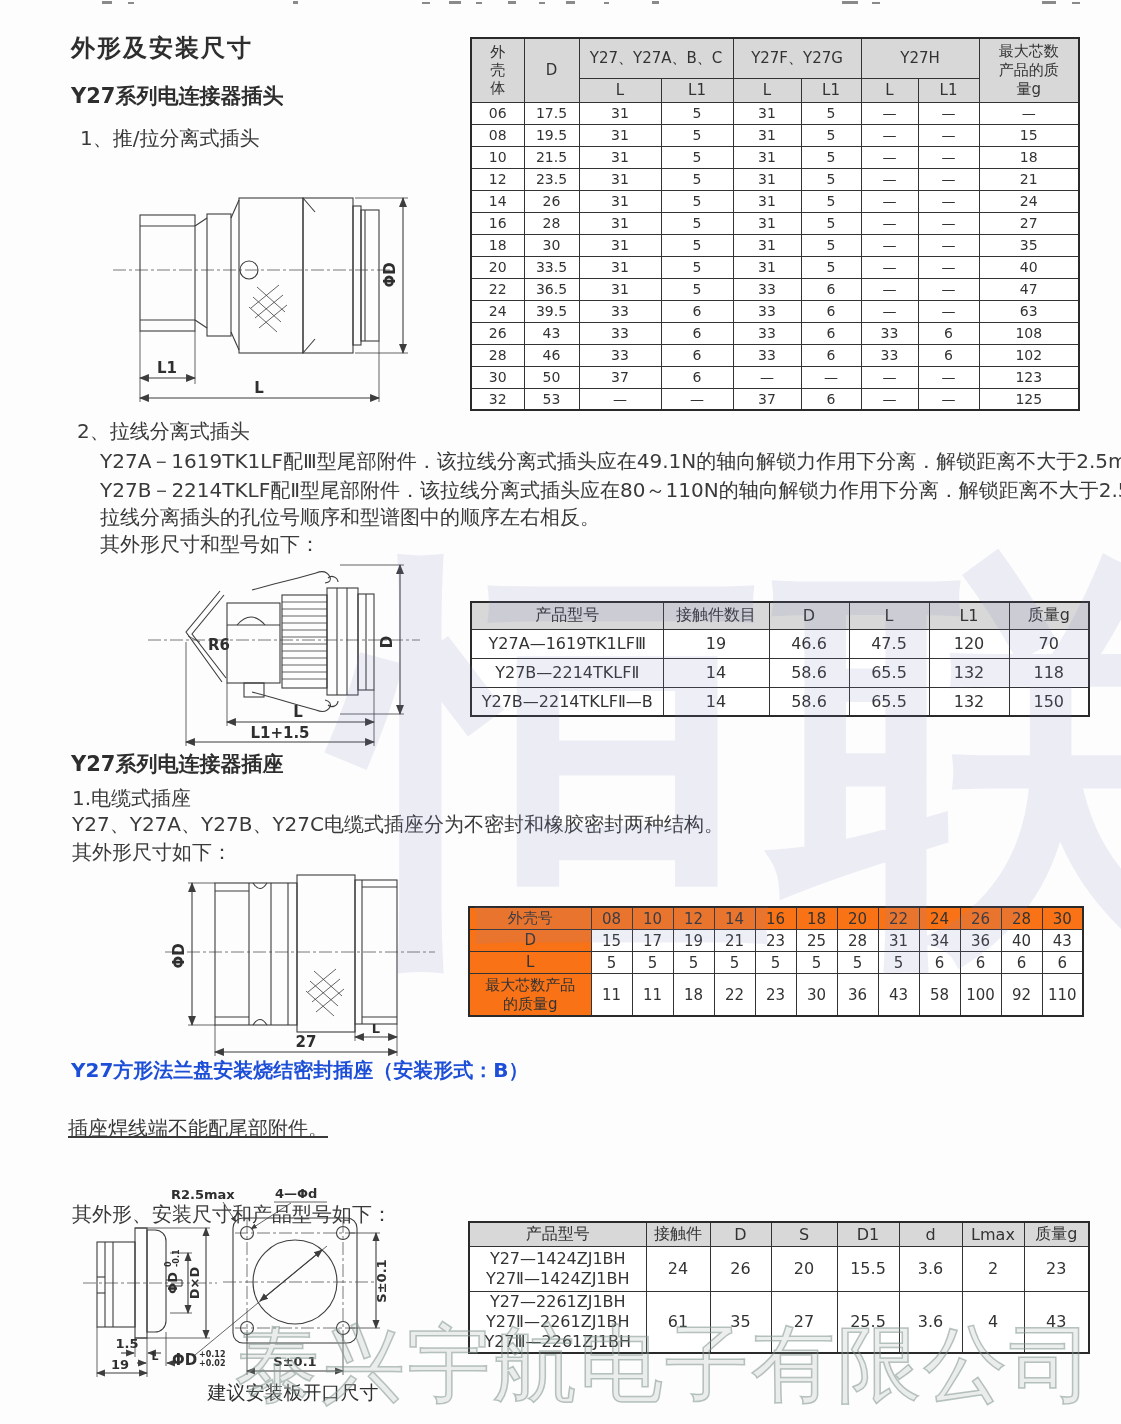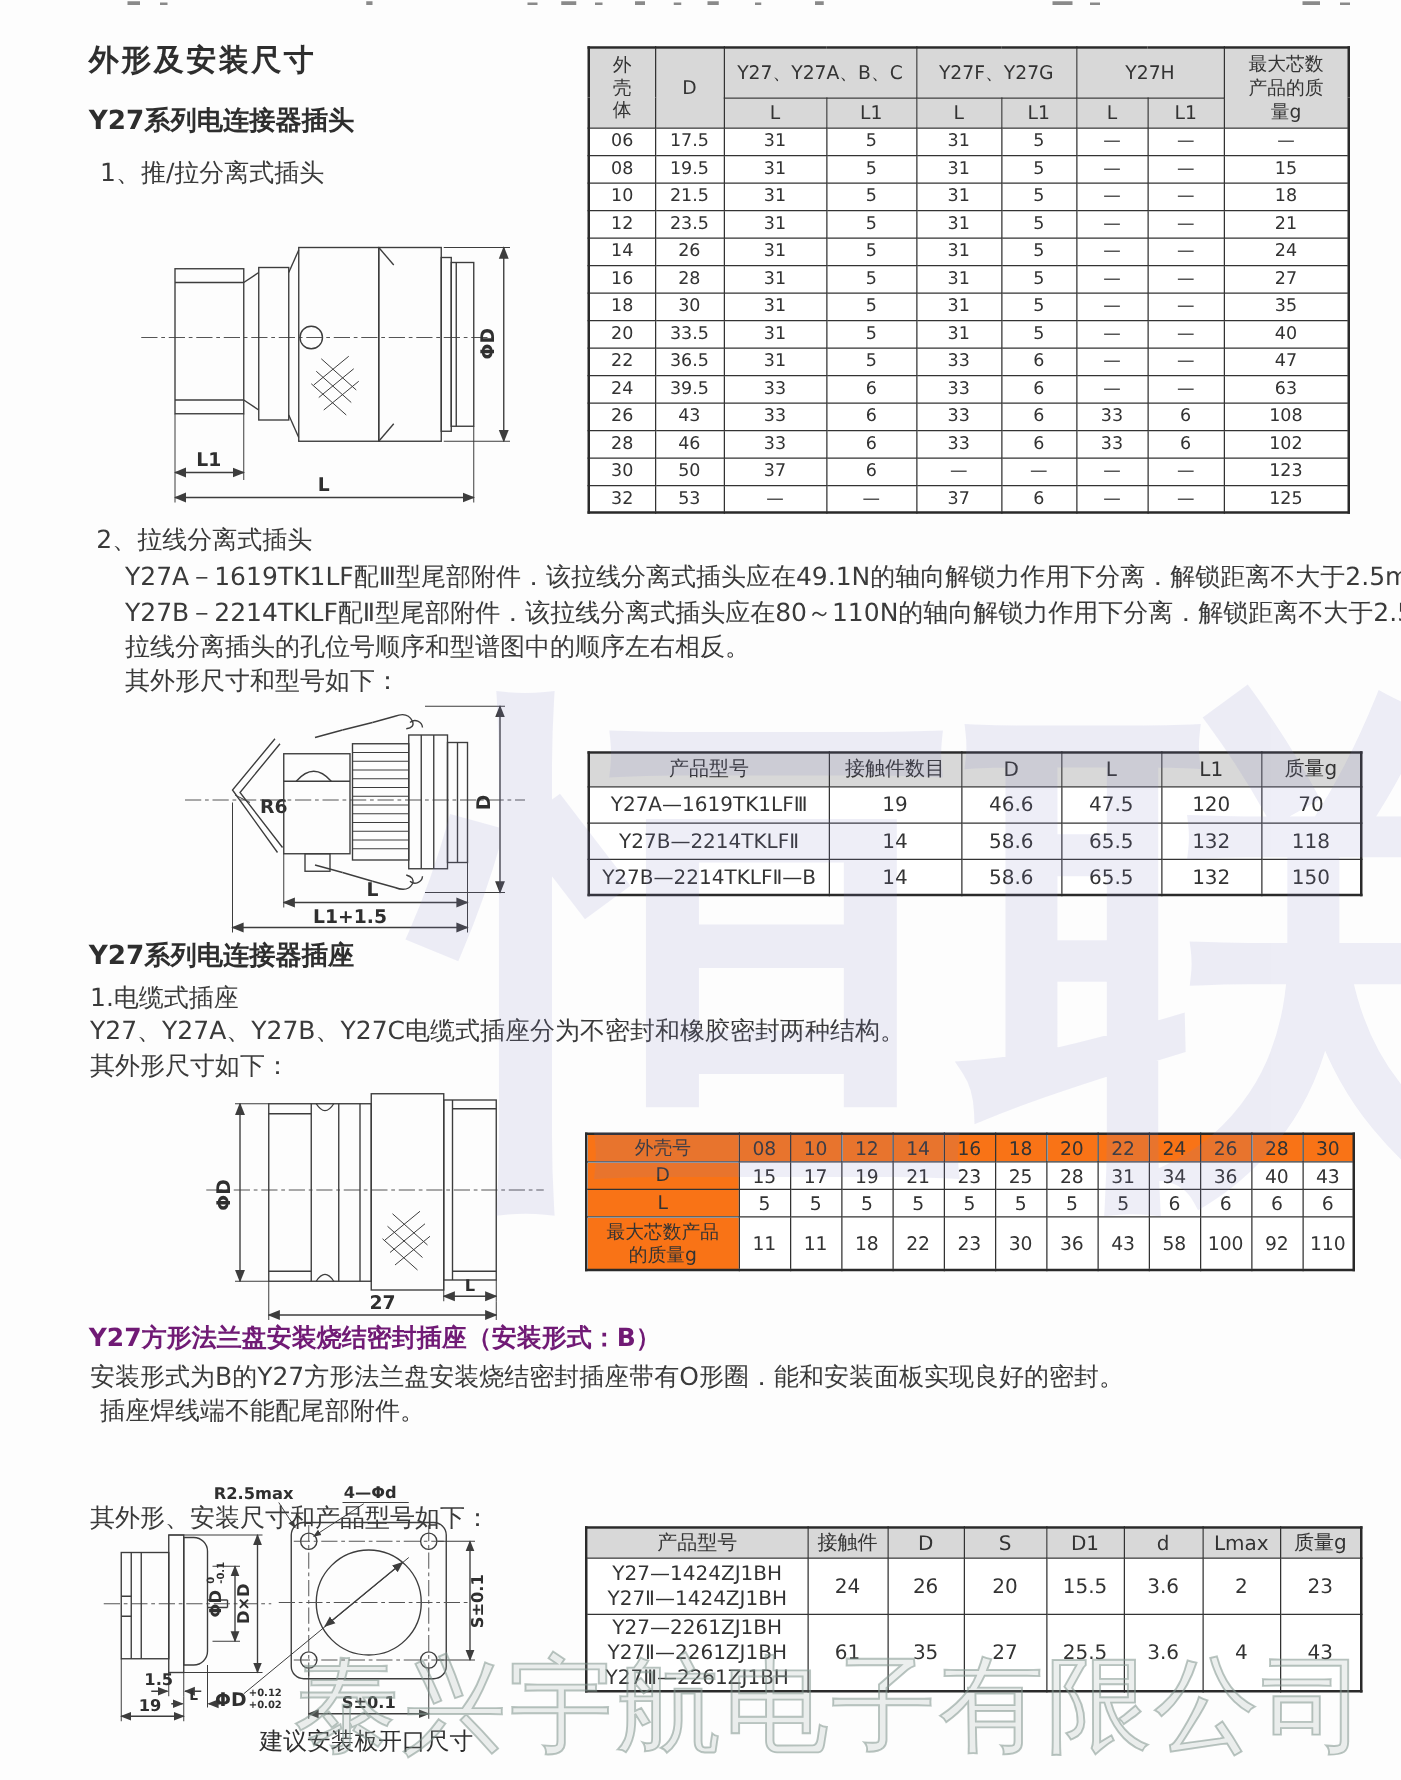--- a/index.html
+++ b/index.html
@@ -1,21 +1,21 @@
 <!DOCTYPE html>
 <html><head>
 <meta charset="utf-8">
 <style>
   html,body{margin:0;padding:0;background:#fff;}
   #page{position:relative;width:1121px;height:1424px;background:#fdfdfd;overflow:hidden;
         font-family:"DejaVu Sans","Liberation Sans",sans-serif;color:#3a3a3a;}
   .txt{position:absolute;white-space:nowrap;font-size:20px;color:#3a3a3a;line-height:1.2;}
   .h1{font-size:24px;font-weight:bold;letter-spacing:2px;color:#2e2e2e;}
   .h2{font-size:21px;font-weight:bold;color:#2e2e2e;}
-  .h3{font-size:20px;font-weight:bold;color:#701a75;}
+  .h3{font-size:20px;font-weight:bold;color:#1d4ed8;}
   table{position:absolute;border-collapse:collapse;table-layout:fixed;background:#fff;
         border:2px solid #2a2a2a;}
   td,th{border:1px solid #333;text-align:center;vertical-align:middle;padding:0 2px;
         color:#333;font-weight:normal;overflow:hidden;}
   th{background:#d8d8d8;}
   #t1{font-size:14px;}
   #t1 thead tr:first-child{height:40px;margin-top:15px;}
   #t1 thead tr:last-child{height:24px;}
   #t1 tbody tr{height:22px;padding-left:34px;}
   #t1 th{font-size:15px;}
@@ -85,22 +85,21 @@
   <div class="txt" style="left:100px;top:478px;">Y27B－2214TKLF配Ⅱ型尾部附件．该拉线分离式插头应在80～110N的轴向解锁力作用下分离．解锁距离不大于2.5mm。</div>
   <div class="txt" style="left:100px;top:505px;">拉线分离插头的孔位号顺序和型谱图中的顺序左右相反。</div>
   <div class="txt" style="left:100px;top:532px;">其外形尺寸和型号如下：</div>
 
   <div class="txt h2" style="left:71px;top:752px;">Y27系列电连接器插座</div>
   <div class="txt" style="left:72px;top:786px;">1.电缆式插座</div>
   <div class="txt" style="left:72px;top:812px;">Y27、Y27A、Y27B、Y27C电缆式插座分为不密封和橡胶密封两种结构。</div>
   <div class="txt" style="left:72px;top:840px;">其外形尺寸如下：</div>
 
   <div class="txt h3" style="left:71px;top:1058px;">Y27方形法兰盘安装烧结密封插座（安装形式：B）</div>
-  <div class="txt" style="left:72px;top:1089px;">安装形式为B的Y27方形法兰盘安装烧结密封插座带有O形圈．能和安装面板实现良好的密封。</div>
-  <div class="txt" style="left:80px;top:1116px;">插座焊线端不能配尾部附件。</div>
+  <div class="txt" style="left:68px;top:1116px;text-decoration:underline;">插座焊线端不能配尾部附件。</div>
   <div class="txt" style="left:72px;top:1202px;">其外形、安装尺寸和产品型号如下：</div>
 
   <svg class="draw" style="left:95px;top:188px;" width="340" height="218" viewBox="0 0 340 218">
     <defs>
         <marker id="a1" viewBox="0 0 10 10" refX="9" refY="5" markerWidth="9" markerHeight="9" orient="auto-start-reverse">
           <path d="M0,1L10,5L0,9z" fill="#3d3d3d"></path>
         </marker>
       </defs>
     <line class="cl" x1="18" y1="82" x2="300" y2="82"></line>
     <rect class="dln" x="45" y="27" width="55" height="116"></rect>

